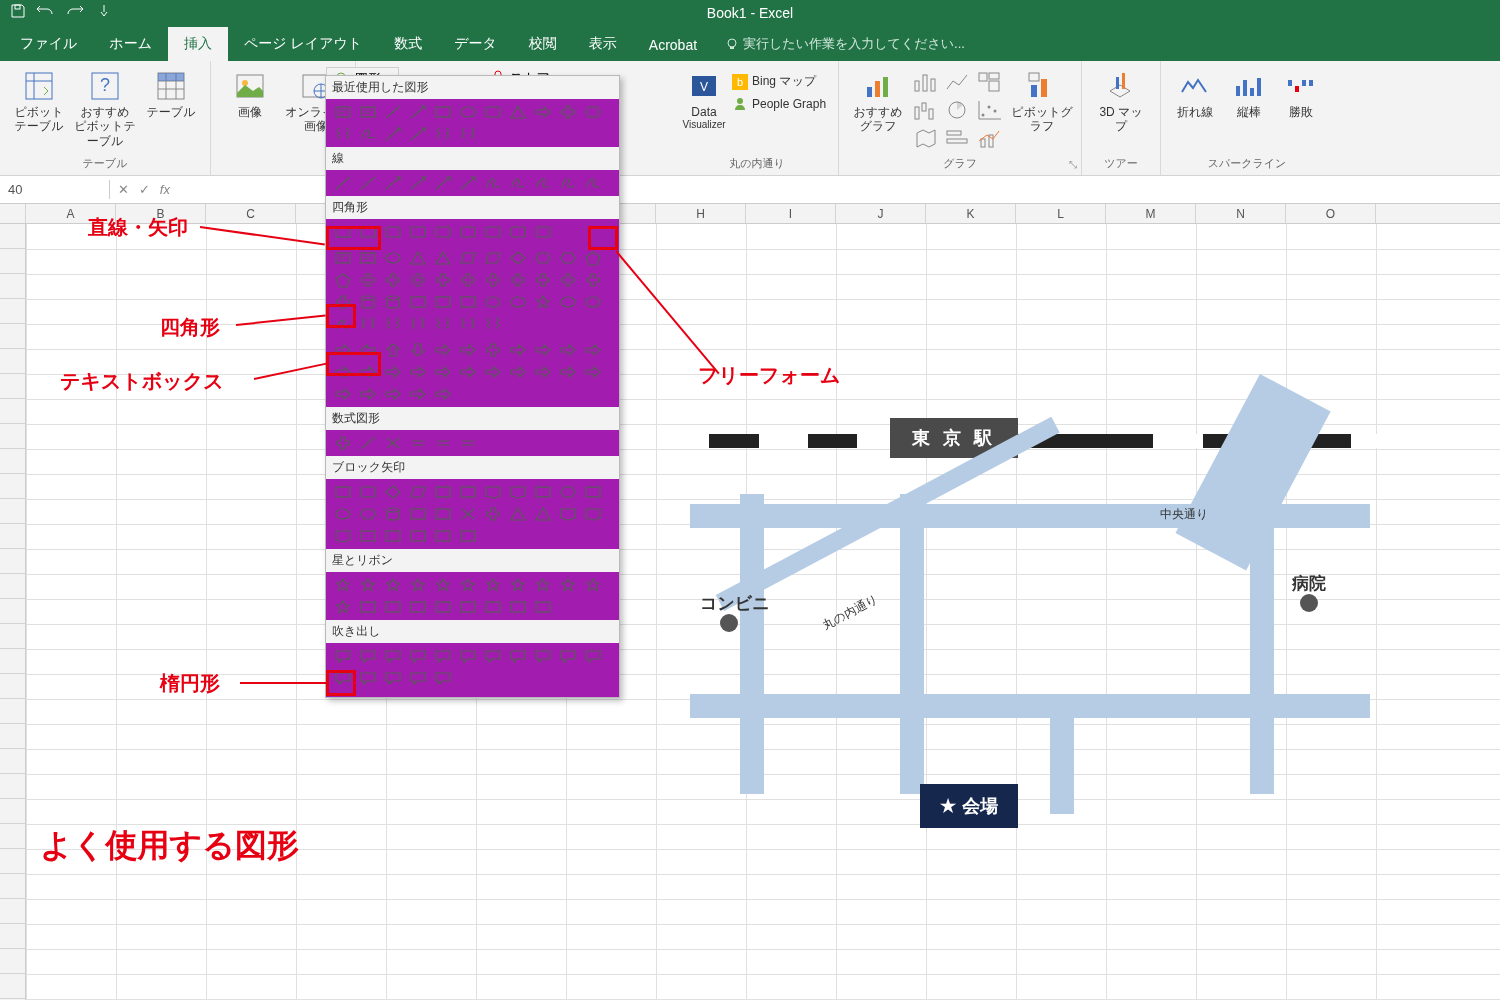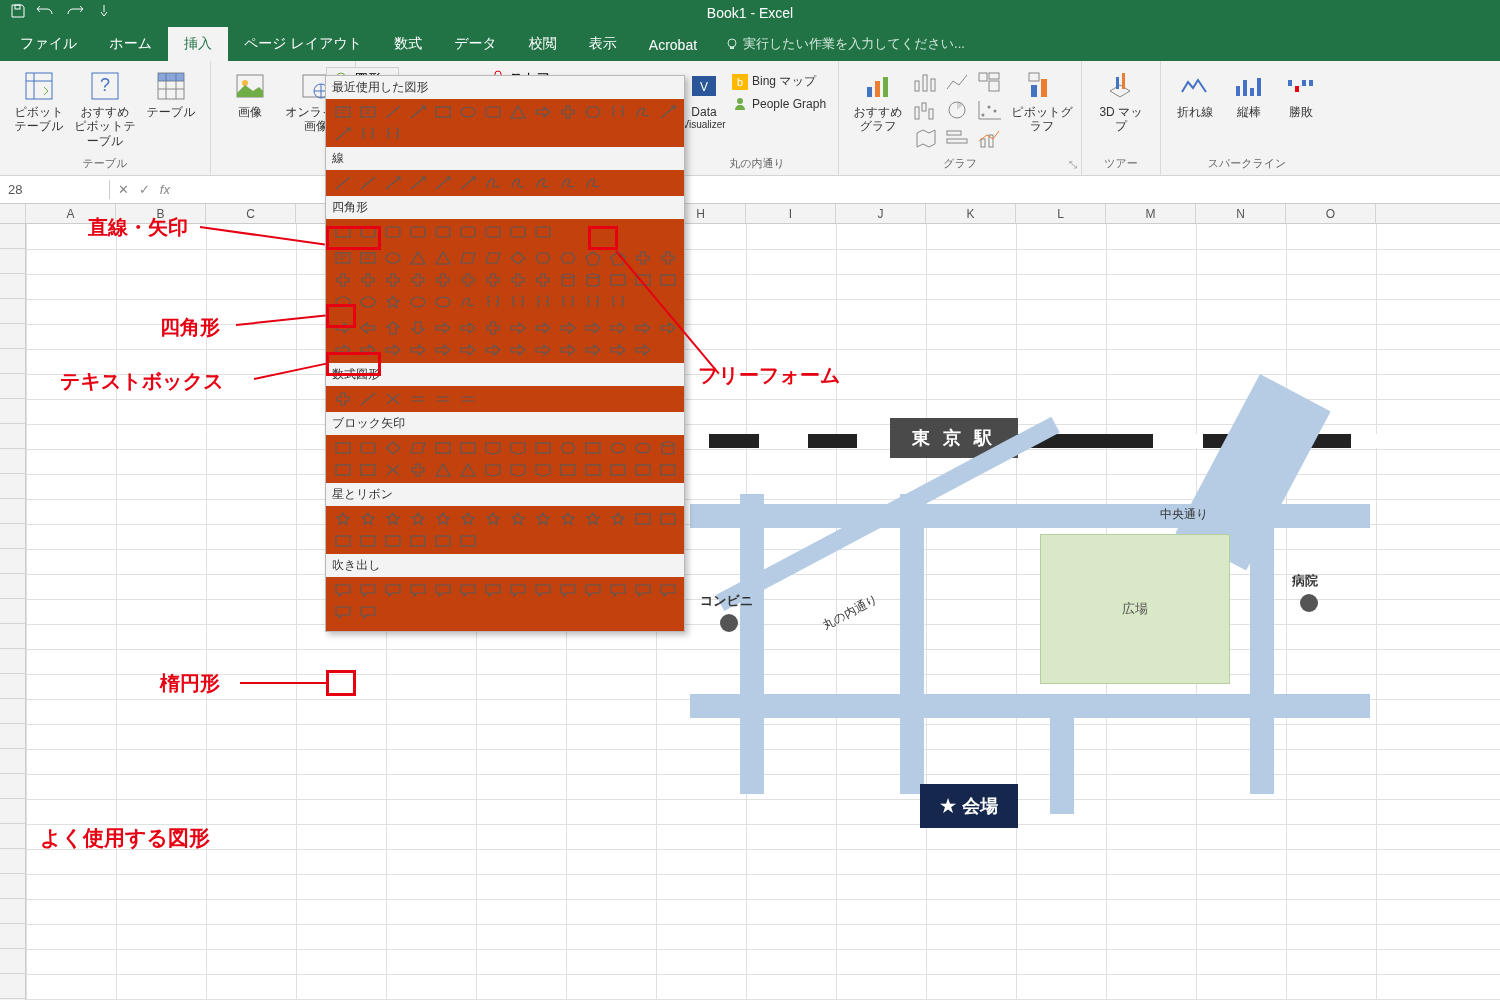--- a/index.html
+++ b/index.html
@@ -42,39 +42,39 @@
 .colh { border-right:1px solid #d4d4d4; text-align:center; line-height:20px; }
 .colh:first-child { width:26px; background:#f3f3f3; }
 #row-area { display:flex; }
 #row-headers { width:26px; background:#f3f3f3; }
 .rowh { height:25px; border-bottom:1px solid #d4d4d4; border-right:1px solid #ccc; font-size:11px; text-align:center; line-height:25px; color:#555; }
 #cells { position:relative; flex:1; }
 .gridline-v { position:absolute; top:0; bottom:0; width:1px; background:#e0e0e0; }
 .gridline-h { position:absolute; left:0; right:0; height:1px; background:#e0e0e0; }
 
 
-#shapes-dd { position:absolute; left:325px; top:75px; width:360px; background:#c2410c; border:1px solid #b9b9b9; box-shadow:3px 3px 6px rgba(0,0,0,.25); z-index:50; padding-bottom:6px; }
+#shapes-dd { position:absolute; left:325px; top:75px; width:295px; background:#a21caf; border:1px solid #b9b9b9; box-shadow:3px 3px 6px rgba(0,0,0,.25); z-index:50; padding-bottom:6px; }
 #shapes-dd .dd-hdr { background:#f3f3f3; padding:3px 6px; font-size:12px; color:#333; }
 .shape-row { display:flex; flex-wrap:wrap; padding:2px 4px; gap:0; }
 .shape-row .sh { width:25px; height:22px; display:flex; align-items:center; justify-content:center; cursor:pointer; }
 .shape-row svg { stroke:#5a5a5a; fill:none; stroke-width:1.2; }
 #shapes-btn { position:absolute; left:326px; top:6px; padding:2px 8px; font-size:13px; background:#f3f3f3; border:1px solid #cfcfcf; display:flex; align-items:center; gap:4px; }
 
 
 .ann { position:absolute; color:#e60012; font-weight:bold; z-index:80; }
 .ann-box { position:absolute; border:3px solid #e60012; z-index:70; }
 .ann-line { position:absolute; background:#e60012; height:2px; transform-origin:left center; z-index:65; }
 
 
 #map-canvas { position:absolute; left:660px; top:170px; width:700px; height:540px; }
 .road { position:absolute; background:#b5cce4; }
 .station-box { position:absolute; background:#4a4a4a; color:#fff; font-weight:bold; text-align:center; padding:8px 22px; font-size:18px; letter-spacing:4px; }
 .plaza { position:absolute; background:#d9e8c6; border:1px solid #b5cfa0; text-align:center; font-size:13px; color:#555; display:flex; align-items:center; justify-content:center; }
 .dot { position:absolute; width:18px; height:18px; background:#555; border-radius:50%; }
-.maplabel { position:absolute; font-size:13px; color:#333; }
+.maplabel { position:absolute; font-size:17px; color:#333; }
 .venue { position:absolute; background:#16274e; color:#fff; font-weight:bold; padding:10px 20px; font-size:18px; display:flex; align-items:center; gap:6px; }
 .venue .star { color:#fff; }
 </style>
 </head>
 <body>
 
 <div id="titlebar">
   <div id="quickaccess">
     <span><svg width="16" height="16" viewBox="0 0 16 16">
           <path d="M2 2h10l2 2v10H2z" fill="none" stroke="#fff"></path>
@@ -345,21 +345,21 @@
   <div style="position:absolute;left:490px;top:8px;display:flex;align-items:center;gap:4px;font-size:13px">
     <svg width="16" height="16">
         <path d="M2 6h12l-1 8H3z" fill="#e60012"></path>
         <path d="M5 6V4a3 3 0 016 0v2" fill="none" stroke="#e60012"></path>
       </svg>
     <span>ストア</span>
   </div>
 </div>
 
 <div id="formula-row">
-  <div id="namebox">28</div>
+  <div id="namebox">40</div>
   <div id="fx-controls">
     <span>✕</span>
     <span>✓</span>
     <span style="font-style:italic">fx</span>
   </div>
   <div id="formula-input"></div>
 </div>
 
 <div id="grid-area">
   <div id="col-headers">
@@ -487,21 +487,20 @@
 
     <div class="road" style="left:30px;top:130px;width:680px;height:24px"></div>
     <div class="road" style="left:30px;top:320px;width:680px;height:24px"></div>
     <div class="road" style="left:80px;top:120px;width:24px;height:300px"></div>
     <div class="road" style="left:240px;top:120px;width:24px;height:300px"></div>
     <div class="road" style="left:590px;top:120px;width:24px;height:300px"></div>
     <div class="road" style="left:60px;top:220px;width:380px;height:18px;transform:rotate(-28deg);transform-origin:left center"></div>
     <div class="road" style="left:390px;top:320px;width:24px;height:120px"></div>
     <div class="road" style="left:600px;top:0px;width:80px;height:180px;transform:rotate(28deg);transform-origin:top left"></div>
 
-    <div class="plaza" style="left:380px;top:160px;width:190px;height:150px">広場</div>
 
     <div class="dot" style="left:60px;top:240px"></div>
     <div class="maplabel" style="left:40px;top:218px;font-weight:bold">コンビニ</div>
     <div class="dot" style="left:640px;top:220px"></div>
     <div class="maplabel" style="left:632px;top:198px;font-weight:bold">病院</div>
     <div class="maplabel" style="left:500px;top:132px;font-size:12px">中央通り</div>
     <div class="maplabel" style="left:160px;top:230px;font-size:12px;transform:rotate(-28deg)">丸の内通り</div>
 
     <div class="venue" style="left:260px;top:410px">
       <span class="star">★</span>
@@ -1428,13 +1427,13 @@
 <div class="ann-line" style="left:254px;top:378px;width:74px;transform:rotate(-12deg)"></div>
 
 <div class="ann-box" style="left:588px; top:226px; width:30px; height:24px"></div>
 <div class="ann" style="left:698px; top:362px; font-size:20px">フリーフォーム</div>
 <div class="ann-line" style="left:616px;top:250px;width:160px;transform:rotate(50deg)"></div>
 
 <div class="ann" style="left:160px; top:670px; font-size:20px">楕円形</div>
 <div class="ann-box" style="left:326px; top:670px; width:30px; height:26px"></div>
 <div class="ann-line" style="left:240px;top:682px;width:86px"></div>
 
-<div class="ann" style="left:40px; top:824px; font-size:21px">よく使用する図形</div>
+<div class="ann" style="left:40px; top:824px; font-size:32px">よく使用する図形</div>
 
 </body></html>

